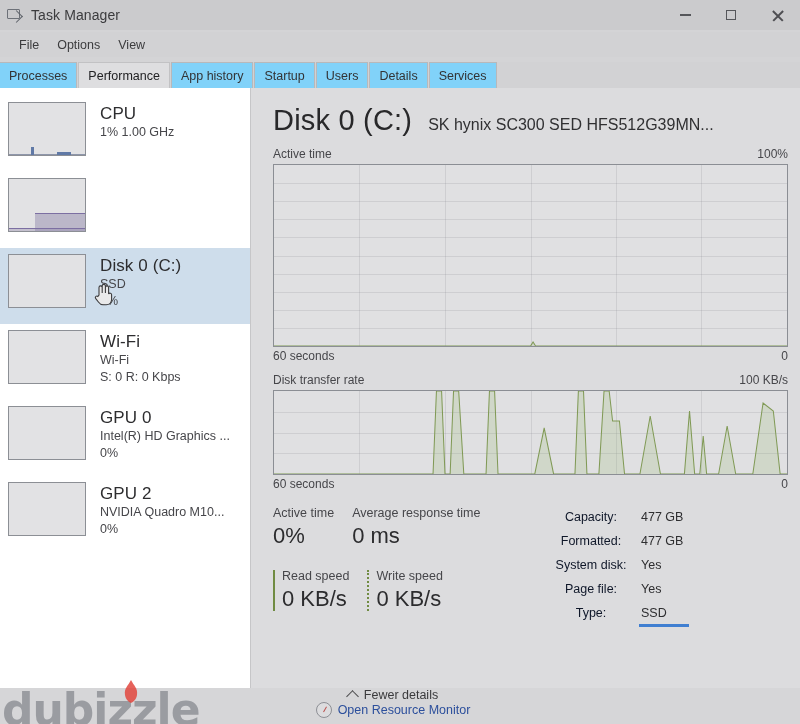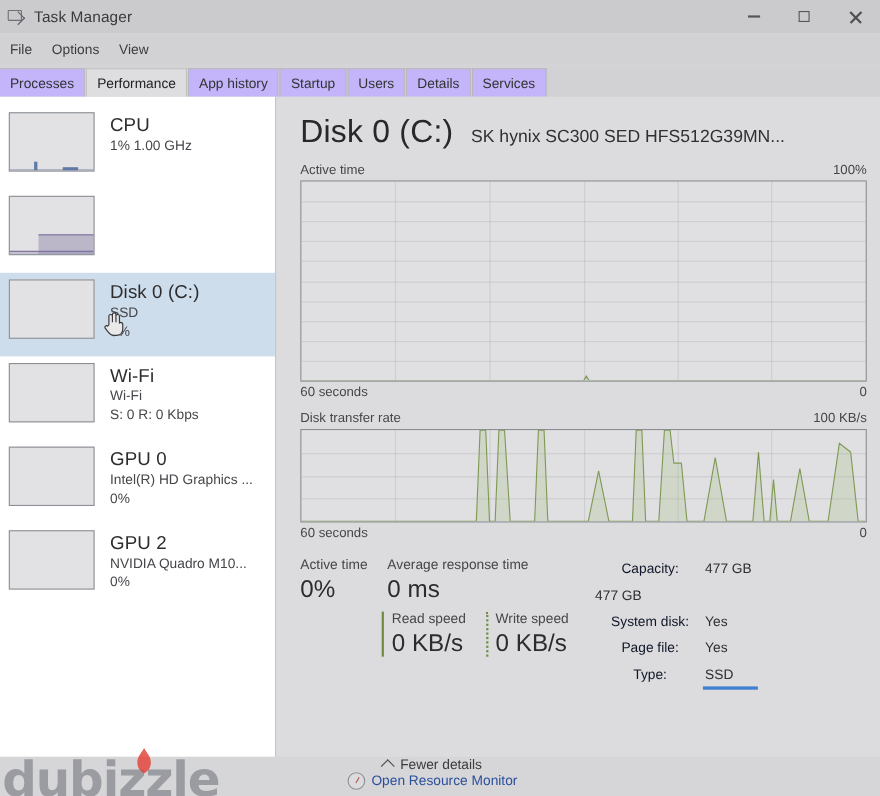--- a/index.html
+++ b/index.html
@@ -77,21 +77,21 @@
   .glyph-close:before { transform: rotate(45deg); }
   .glyph-close:after  { transform: rotate(-45deg); }
 
   
   .menubar {
     position: absolute;
     top: 32px; left: 0;
     width: 800px; height: 25px;
     display: flex;
     align-items: center;
-    padding-left: 0;
+    padding-left: 10px;
     background: #d2d2d4;
   }
   .menu-item {
     font-size: 12.5px;
     color: #3c3c3e;
     padding: 3px 9px;
     border-radius: 2px;
   }
 
   
@@ -101,21 +101,21 @@
     width: 800px; height: 26px;
     display: flex;
     align-items: stretch;
     background: #d2d2d4;
   }
   .tab {
     display: flex; align-items: center;
     padding: 0 9px;
     font-size: 12.5px;
     color: #333335;
-    background: #c4b5fd;
+    background: #7dd3fc;
     border: 1px solid #b8b8ba;
     border-bottom: none;
     margin-right: 1px;
   }
   .tab.active {
     background: #dedee0;
     color: #222224;
     border-color: #c2c2c4;
   }
   .tab:first-child { border-left: none; }
@@ -276,22 +276,21 @@
     line-height: 17px;
   }
   .stat-value {
     font-size: 22px;
     color: #2c2c2e;
     font-weight: 300;
     line-height: 28px;
   }
   .speed-row {
     display: flex;
-    margin-top: 4px;
-    justify-content: flex-end;
+    margin-top: 18px;
   }
   .speed-col {
     padding-left: 9px;
     margin-right: 18px;
     position: relative;
   }
   .speed-col:before {
     content: "";
     position: absolute;
     left: 0; top: 2px; bottom: 2px;
@@ -579,20 +578,21 @@
             </div>
           </div>
         </div>
 
         <div class="stats-right">
           <div class="kv">
             <span class="k">Capacity:</span>
             <span class="v">477 GB</span>
           </div>
           <div class="kv">
+            <span class="k">Formatted:</span>
             <span class="v">477 GB</span>
           </div>
           <div class="kv">
             <span class="k">System disk:</span>
             <span class="v">Yes</span>
           </div>
           <div class="kv">
             <span class="k">Page file:</span>
             <span class="v">Yes</span>
           </div>

